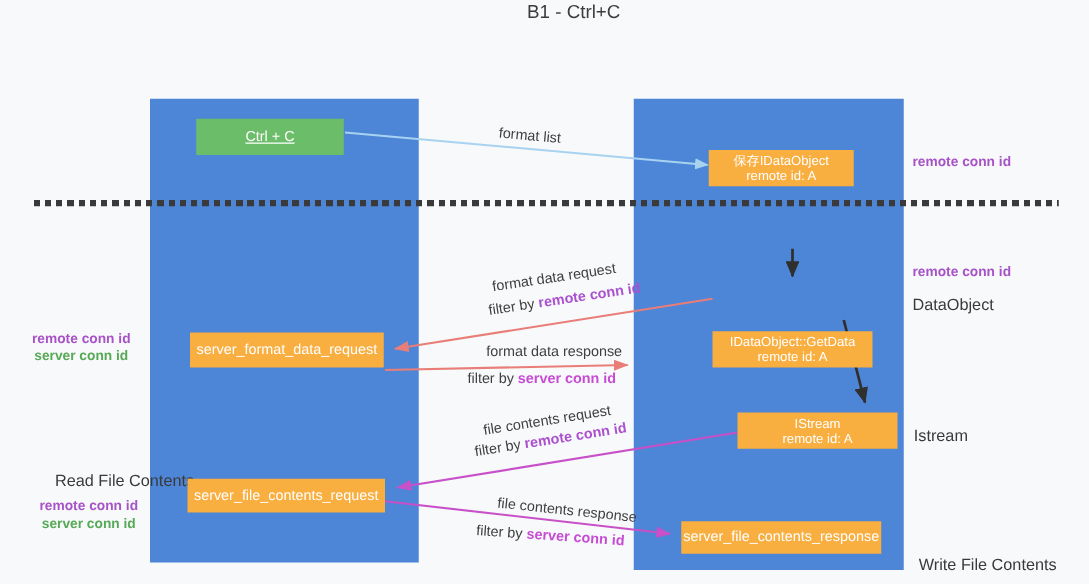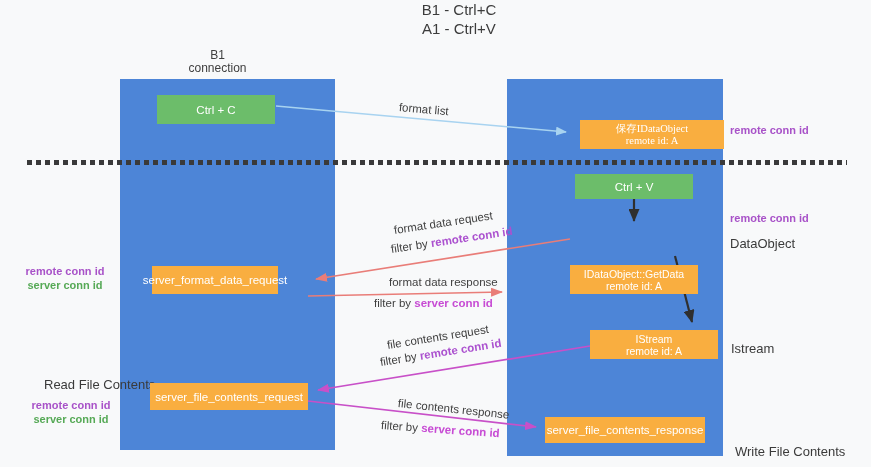--- a/index.html
+++ b/index.html
@@ -4,48 +4,43 @@
 <style>
   * { margin:0; padding:0; box-sizing:border-box; }
   html,body { background:#f8f9fa; font-family:"Liberation Sans", sans-serif; }
   .canvas { position:relative; width:871px; height:467px; background:#f8f9fa; overflow:hidden; }
   .abs { position:absolute; }
   .title { left:0; top:9; width:871px; text-align:center; font-size:15px; line-height:19px; color:#3c3c3c;padding-left:47px; }
   .lane-header { text-align:center; font-size:12px; line-height:13px; color:#404040; }
   .lane { background:#4d85d7; }
   .node { display:flex; flex-direction:column; align-items:center; justify-content:center; color:#ffffff; text-align:center; z-index:5; }
   .node.orange { background:#f9ae40; }
-  .node.green  { background:#6cbd6a; }
+  .node.green  { background:#6cbd6a;text-decoration:underline; }
   .node .t2 { font-size:10.5px; line-height:12px; }
   .node.single { font-size:11.5px; }
   .dashline { left:27px; top:160px; width:820px; height:5px; z-index:6;
     background:repeating-linear-gradient(90deg,#3a3a3a 0 5px, transparent 5px 9px); }
   .msg-label { font-size:11.5px; color:#3f3f3f; white-space:nowrap; transform-origin:0 50%; z-index:7; }
   .key-purple { color:#ab51cf; font-weight:bold; }
   .key-magenta { color:#c74bd4; font-weight:bold; }
   .side-purple { color:#a852c8; font-weight:bold; font-size:11px; line-height:14px; white-space:nowrap; }
   .side-green  { color:#56a956; font-weight:bold; font-size:11px; line-height:14px; white-space:nowrap; }
   .side-plain  { color:#3a3a3a; font-size:13px; white-space:nowrap; }
   .ctr { text-align:center; }
   svg.arrows { left:0; top:0; width:871px; height:467px; z-index:4; }
 </style>
 </head>
 <body>
 
 <div class="canvas">
 
   <div class="abs title">
     <div>B1 - Ctrl+C</div>
-    <div>A1 - Ctrl+V</div>
   </div>
 
-  <div class="abs lane-header" style="left:110px;top:49px;width:215px;">
-    <div>B1</div>
-    <div>connection</div>
-  </div>
 
   <div class="abs lane" style="left:120px;top:79px;width:215px;height:371px;"></div>
   <div class="abs lane" style="left:507px;top:79px;width:216px;height:377px;"></div>
 
   <svg class="abs arrows" viewBox="0 0 871 467">
     <defs>
       <marker id="mBlue" markerUnits="userSpaceOnUse" markerWidth="11" markerHeight="9" refX="10" refY="4.5" orient="auto">
         <path d="M0,0 L11,4.5 L0,9 Z" fill="#a8d3f0"></path>
       </marker>
       <marker id="mBlack" markerUnits="userSpaceOnUse" markerWidth="13" markerHeight="11" refX="12" refY="5.5" orient="auto">
@@ -66,35 +61,32 @@
     <line x1="590" y1="346" x2="318" y2="390" stroke="#c850c8" stroke-width="1.7" marker-end="url(#mMag)"></line>
     <line x1="308" y1="401" x2="536" y2="427" stroke="#c850c8" stroke-width="1.7" marker-end="url(#mMag)"></line>
   </svg>
 
   <div class="abs dashline"></div>
 
   <div class="abs node green single" style="left:157px;top:95px;width:118px;height:29px;">
     <span>Ctrl + C</span>
   </div>
 
-  <div class="abs node orange" style="left:580px;top:120px;width:144px;height:29px;font-family:Liberation Serif, serif;">
+  <div class="abs node orange" style="left:567px;top:120px;width:116px;height:29px;">
     <span class="t2">保存IDataObject</span>
     <span class="t2">remote id: A</span>
   </div>
 
-  <div class="abs node green single" style="left:575px;top:174px;width:118px;height:25px;">
-    <span>Ctrl + V</span>
-  </div>
 
   <div class="abs node orange" style="left:570px;top:227px;width:128px;height:29px;margin-top:38px;">
     <span class="t2">IDataObject::GetData</span>
     <span class="t2">remote id: A</span>
   </div>
 
-  <div class="abs node orange single" style="left:152px;top:266px;width:126px;height:28px;">
+  <div class="abs node orange single" style="left:152px;top:266px;width:155px;height:28px;">
     <span>server_format_data_request</span>
   </div>
 
 
   <div class="abs node orange" style="left:590px;top:330px;width:128px;height:29px;">
     <span class="t2">IStream</span>
     <span class="t2">remote id: A</span>
   </div>
 
   <div class="abs node orange single" style="left:545px;top:417px;width:160px;height:26px;">

